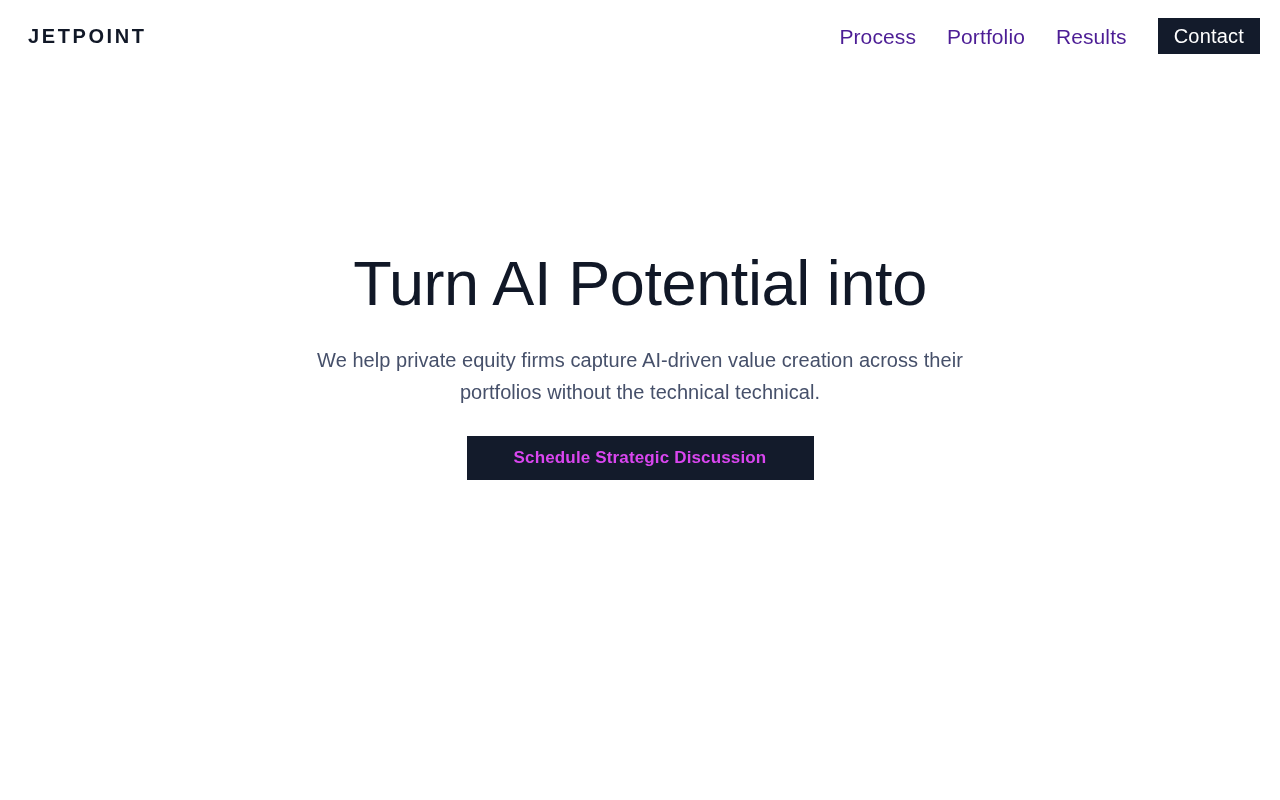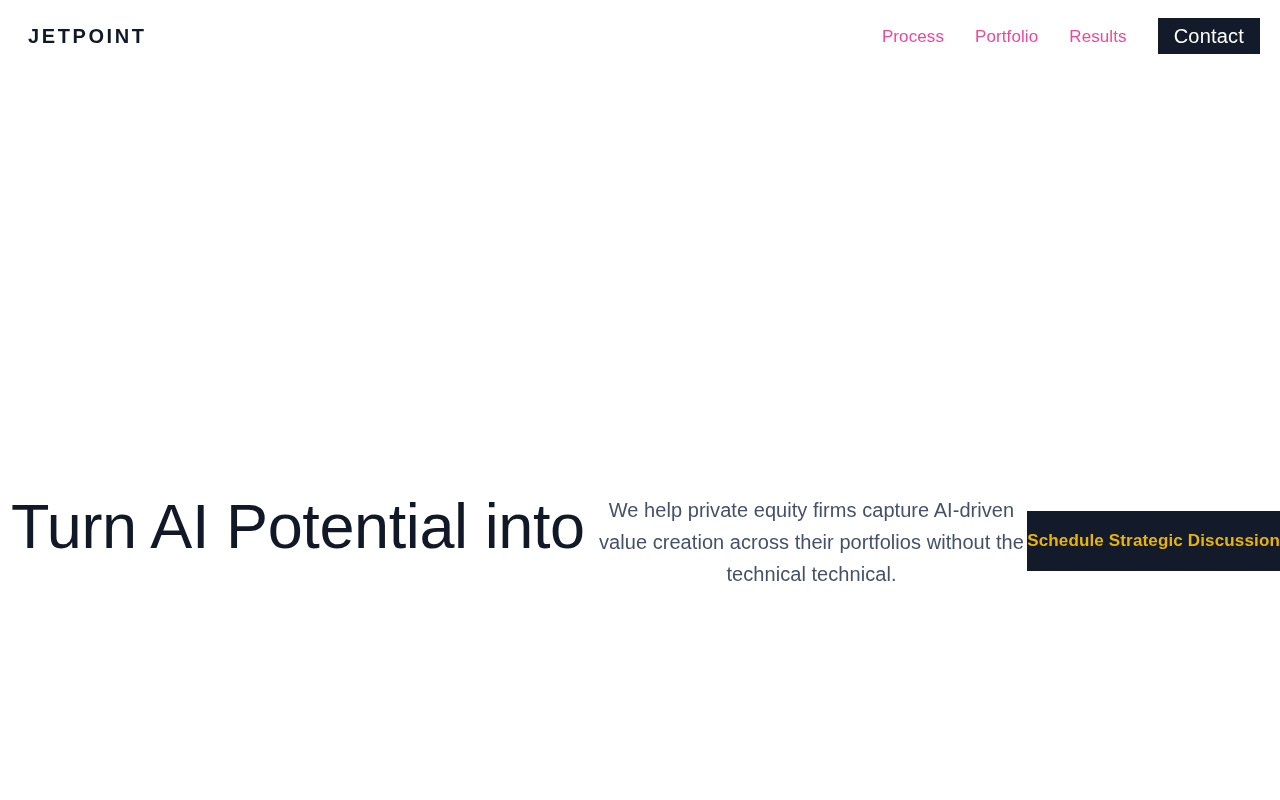--- a/index.html
+++ b/index.html
@@ -50,23 +50,23 @@
   }
 
   .main-nav {
     display: flex;
     align-items: center;
     gap: 31px;
     height: 36px;
   }
 
   .nav-link {
-    font-size: 17px;
+    font-size: 21px;
     font-weight: 400;
-    color: #ec4899;
+    color: #4c1d95;
     text-decoration: none;
     line-height: 1;
     white-space: nowrap;
     letter-spacing: 0.1px;
   }
 
   .nav-cta {
     display: inline-flex;
     align-items: center;
     justify-content: center;
@@ -86,21 +86,21 @@
   }
 
   
   .hero {
     position: absolute;
     top: 72px;
     left: 0;
     width: 1280px;
     height: 728px;
     display: flex;
-    flex-direction: row;
+    flex-direction: column;
     align-items: center;
     padding-top: 181px;
   }
 
   .hero-title {
     width: 1000px;
     text-align: center;
     color: #111827;
     font-size: 63px;
     line-height: 61px;
@@ -129,23 +129,23 @@
     color: #46506a;
     letter-spacing: 0.05px;
   }
 
   .hero-cta {
     margin-top: 28px;
     display: inline-flex;
     align-items: center;
     justify-content: center;
     width: 347px;
-    height: 60px;
+    height: 44px;
     background: #131b2b;
-    color: #eab308;
+    color: #d946ef;
     font-size: 17px;
     font-weight: 700;
     letter-spacing: 0.15px;
     border: none;
     border-radius: 0;
     text-decoration: none;
     white-space: nowrap;
     cursor: pointer;
     font-family: inherit;
   }

